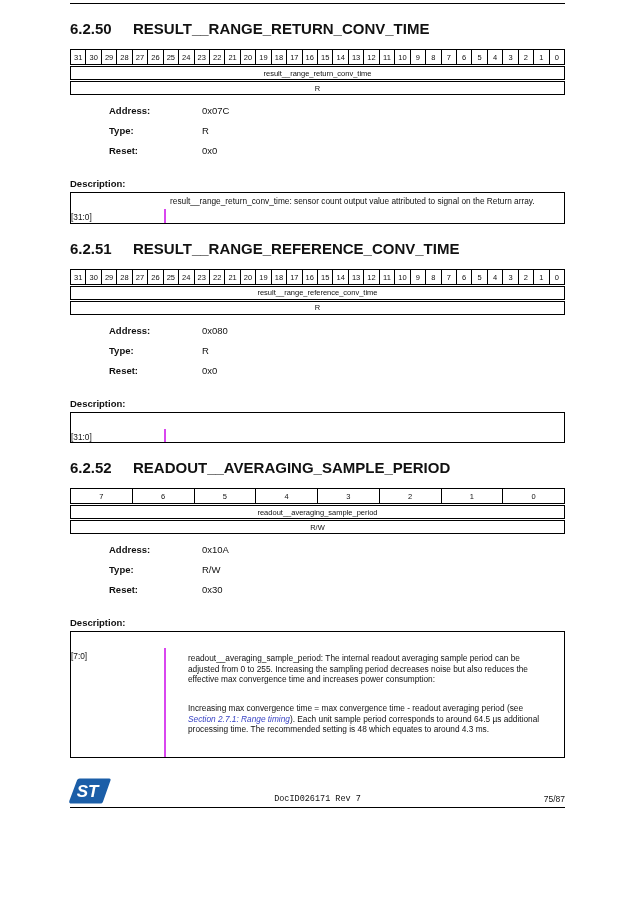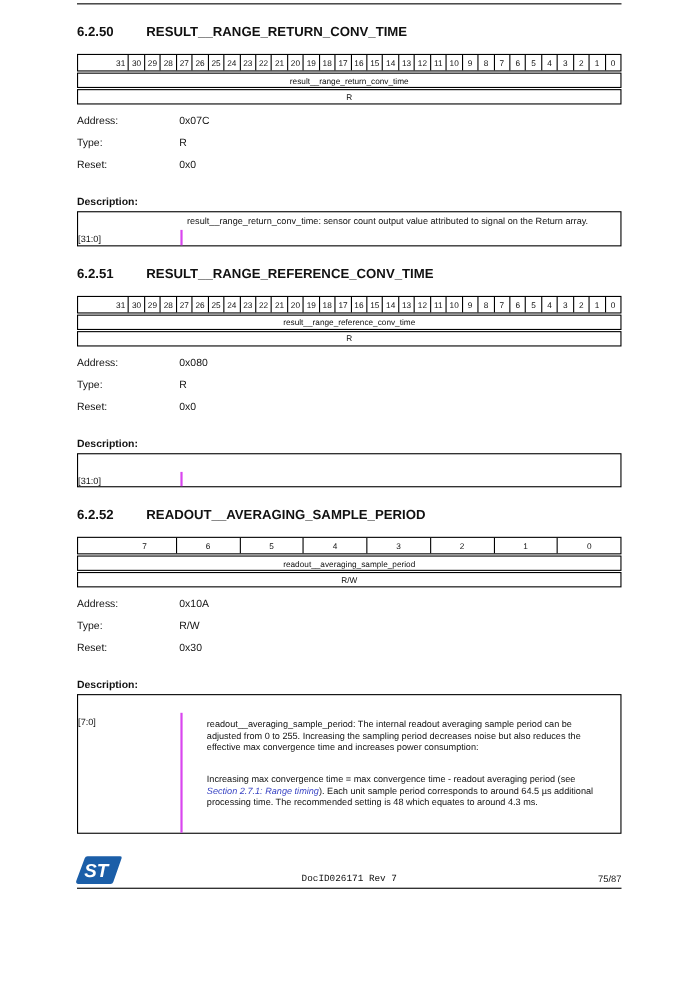--- a/index.html
+++ b/index.html
@@ -6,32 +6,32 @@
   .page{
     position:relative;width:635px;height:898px;background:#ffffff;
     font-family:"Liberation Sans",sans-serif;color:#111;overflow:hidden;
   }
   .content{position:absolute;left:70px;top:0;width:495px;}
   
   .doc-header{display:flex;justify-content:space-between;margin-top:62px;
     font-weight:bold;font-size:9.5px;line-height:12px;}
   .header-rule{border-bottom:1.6px solid #000;margin-top:3px;}
   
-  .heading{margin-top:18px;font-weight:bold;font-size:12px;line-height:14px;}
+  .heading{margin-top:18px;font-weight:bold;font-size:15px;line-height:14px;}
   .h-num{display:inline-block;width:63px;}
   
   .regtable{margin-top:13px;font-size:7.5px;}
-  .bitrow{display:flex;border:1.2px solid #000;padding-left:32px;}
+  .bitrow{display:flex;border:1.2px solid #000;}
   .bitcell{flex:1;border-right:1px solid #000;text-align:center;padding:3px 0 2px 0;}
   .bitcell:last-child{border-right:none;}
   .regname,.regaccess{border:1.2px solid #000;margin-top:1px;text-align:center;padding:1.5px 0;}
   
   .field{display:flex;margin-top:8px;font-size:9.5px;line-height:12px;}
   .field.first{margin-top:10px;}
-  .flabel{font-weight:normal;width:93px;flex-shrink:0;}
+  .flabel{font-weight:bold;width:93px;flex-shrink:0;margin-left:39px;}
   .dlabel{margin-top:21px;font-weight:bold;font-size:9.5px;line-height:12px;}
   
   .desctable{display:flex;border:1.2px solid #000;margin-top:2px;
     font-size:8.3px;line-height:10.6px;}
   .dcol1{width:93px;flex-shrink:0;border-right:2px solid #d946ef;text-align:left;padding-top:3px;margin-top:16px;}
   .dcol2{flex:1;padding:3px 5px 4px 4px;}
   .dcol2 p{margin:18px;}
   .link{font-style:italic;}
   
   .footer{position:absolute;left:70px;top:776px;width:495px;height:31px;

